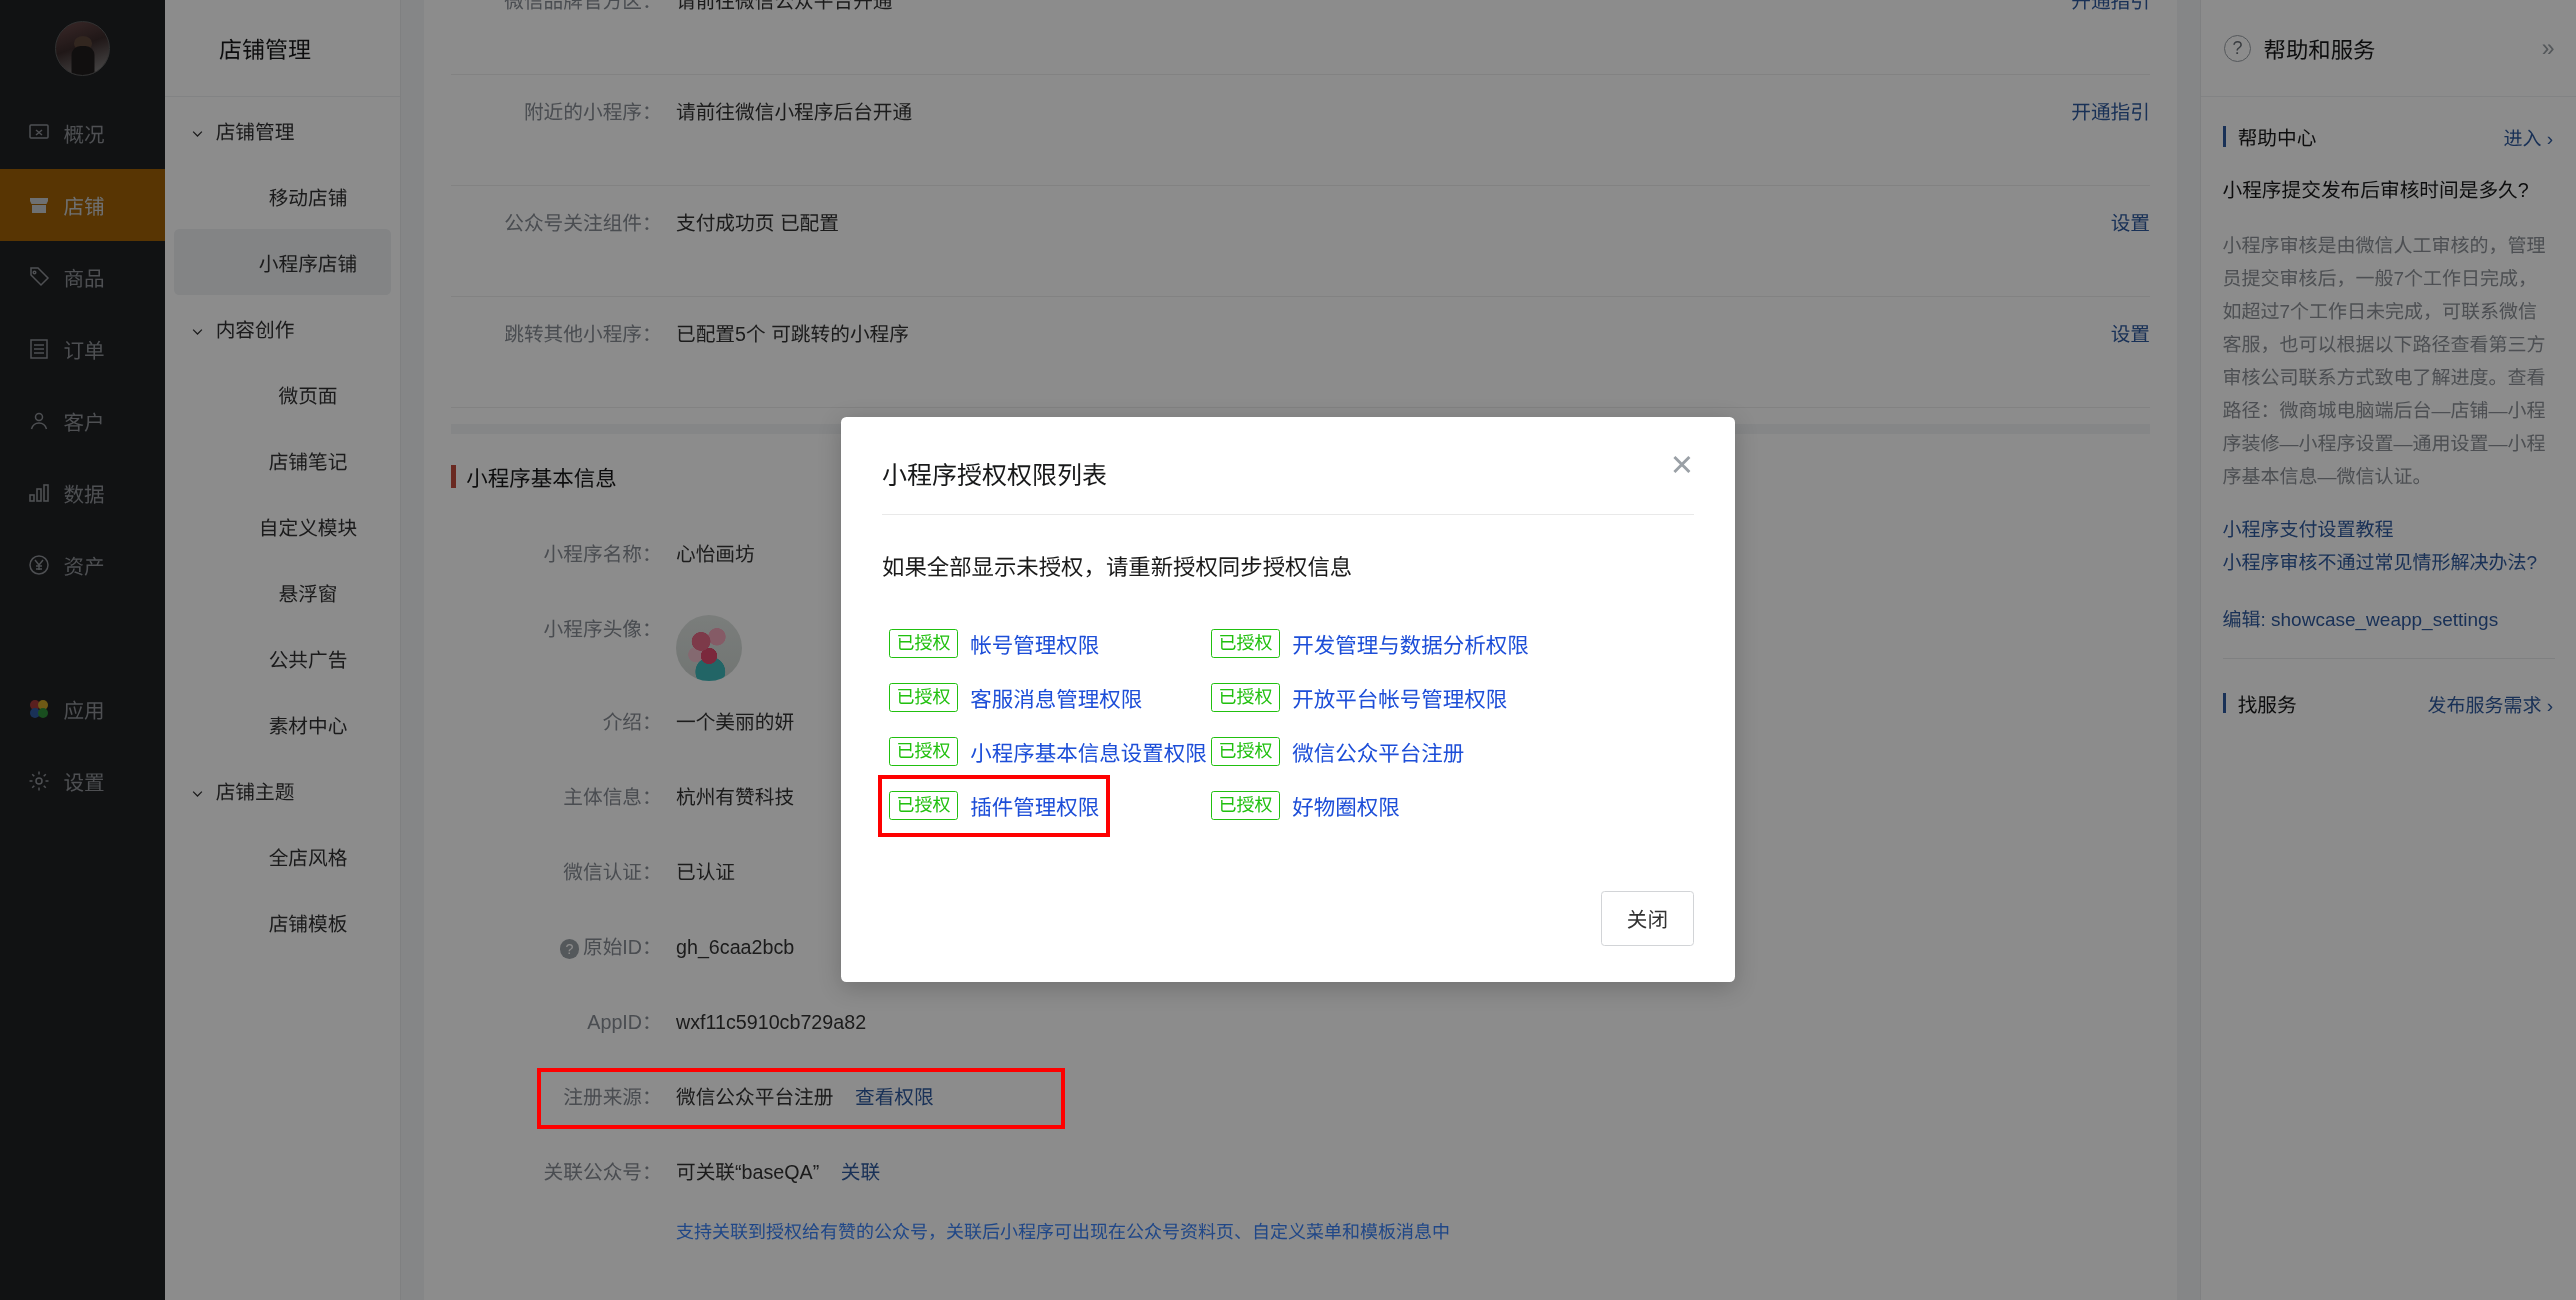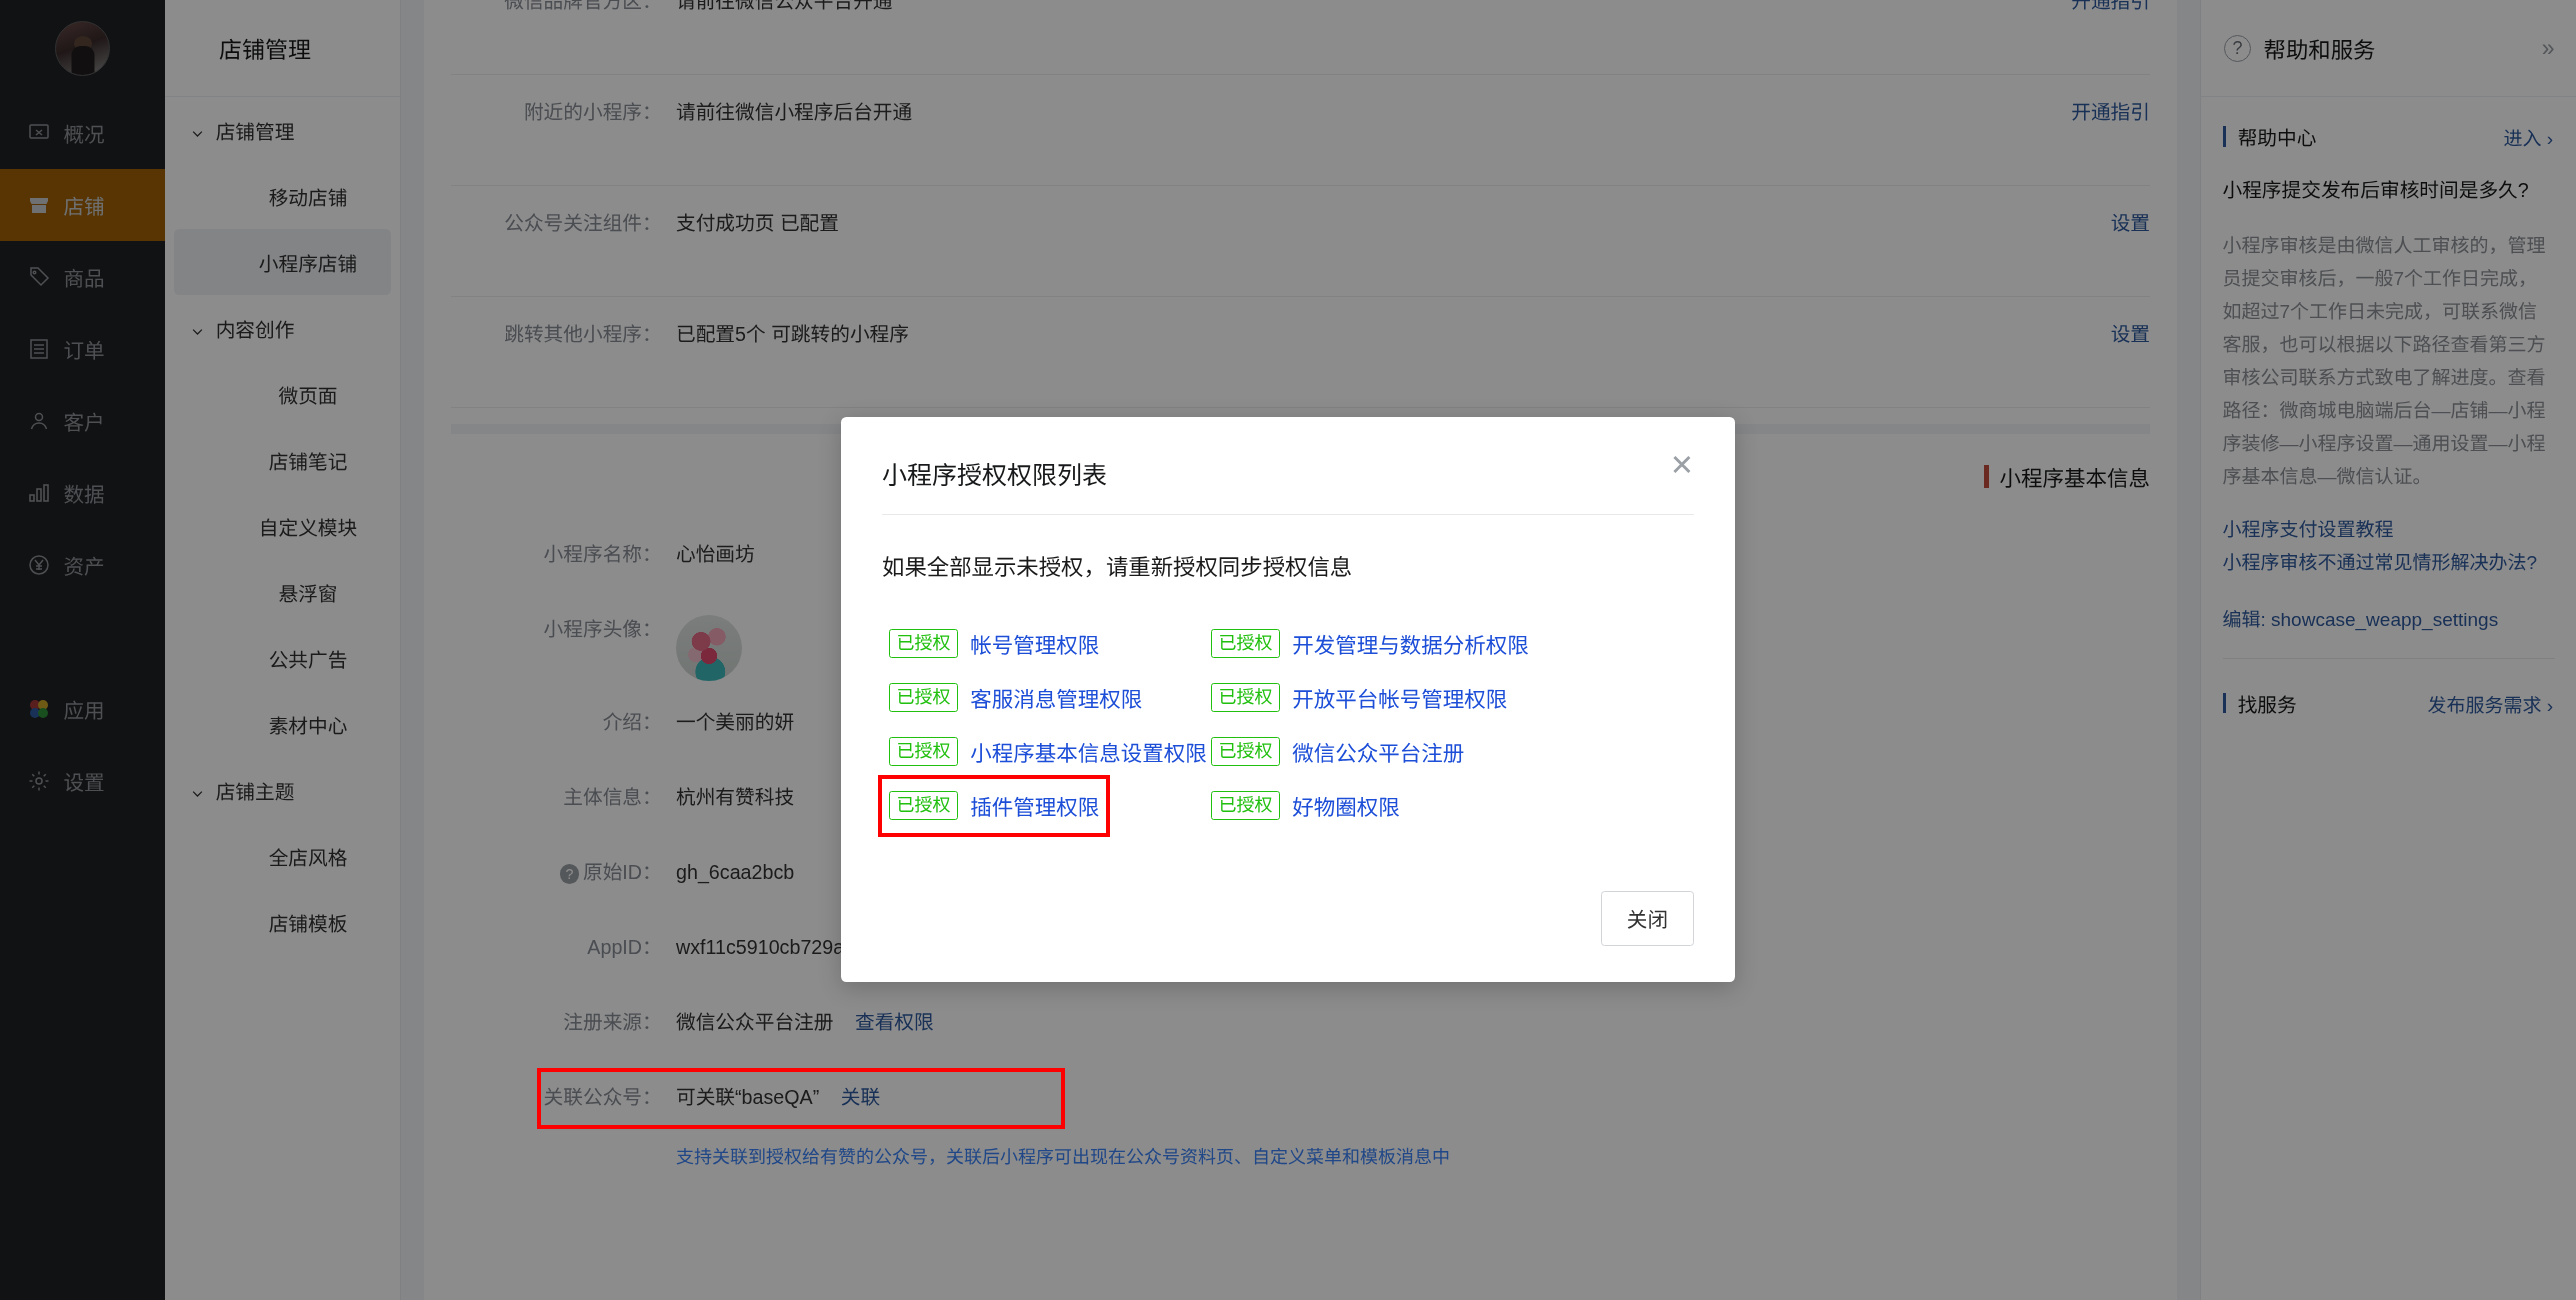--- a/index.html
+++ b/index.html
@@ -86,21 +86,21 @@
   .frow .fvalue {
     flex: 1 1 auto; font-size: 19.7px; color: #333; line-height: 29px;
     display: flex; align-items: baseline; gap: 21.5px; flex-wrap: wrap;
   }
   .link { color: #2f5a9e; cursor: pointer; }
   .fhint { width:100%; font-size: 18px; color: #3b82f6; margin-top: 9px; }
 
   .section-head {
     display: flex; align-items: center; gap: 10.7px;
     font-size: 21.5px; color: #18191a; padding: 27px 0 25px 0; margin-top: 16px;
-    border-top: 10.7px solid #f3f4f6; position: relative; justify-content: flex-end;
+    border-top: 10.7px solid #f3f4f6; position: relative;
   }
   .section-bar { width: 4.5px; height: 23px; background: #c24b3c; display: inline-block; }
 
   .qmark {
     display:inline-flex;align-items:center;justify-content:center;
     width: 19.7px; height: 19.7px; border-radius: 50%; background: #9aa0a6;
     color:#fff; font-size: 14.3px; line-height:1; margin-right: 3.6px;
     vertical-align: middle;
   }
   .mini-avatar {
@@ -390,20 +390,26 @@
               <span>一个美丽的妍</span>
             </div>
           </div>
           <div class="frow no-line">
             <div class="flabel">主体信息：</div>
             <div class="fvalue">
               <span>杭州有赞科技</span>
             </div>
           </div>
           <div class="frow no-line">
+            <div class="flabel">微信认证：</div>
+            <div class="fvalue">
+              <span>已认证</span>
+            </div>
+          </div>
+          <div class="frow no-line">
             <div class="flabel"><span class="qmark">?</span>原始ID：</div>
             <div class="fvalue">
               <span>gh_6caa2bcb</span>
             </div>
           </div>
           <div class="frow no-line">
             <div class="flabel">AppID：</div>
             <div class="fvalue">
               <span>wxf11c5910cb729a82</span>
             </div>

